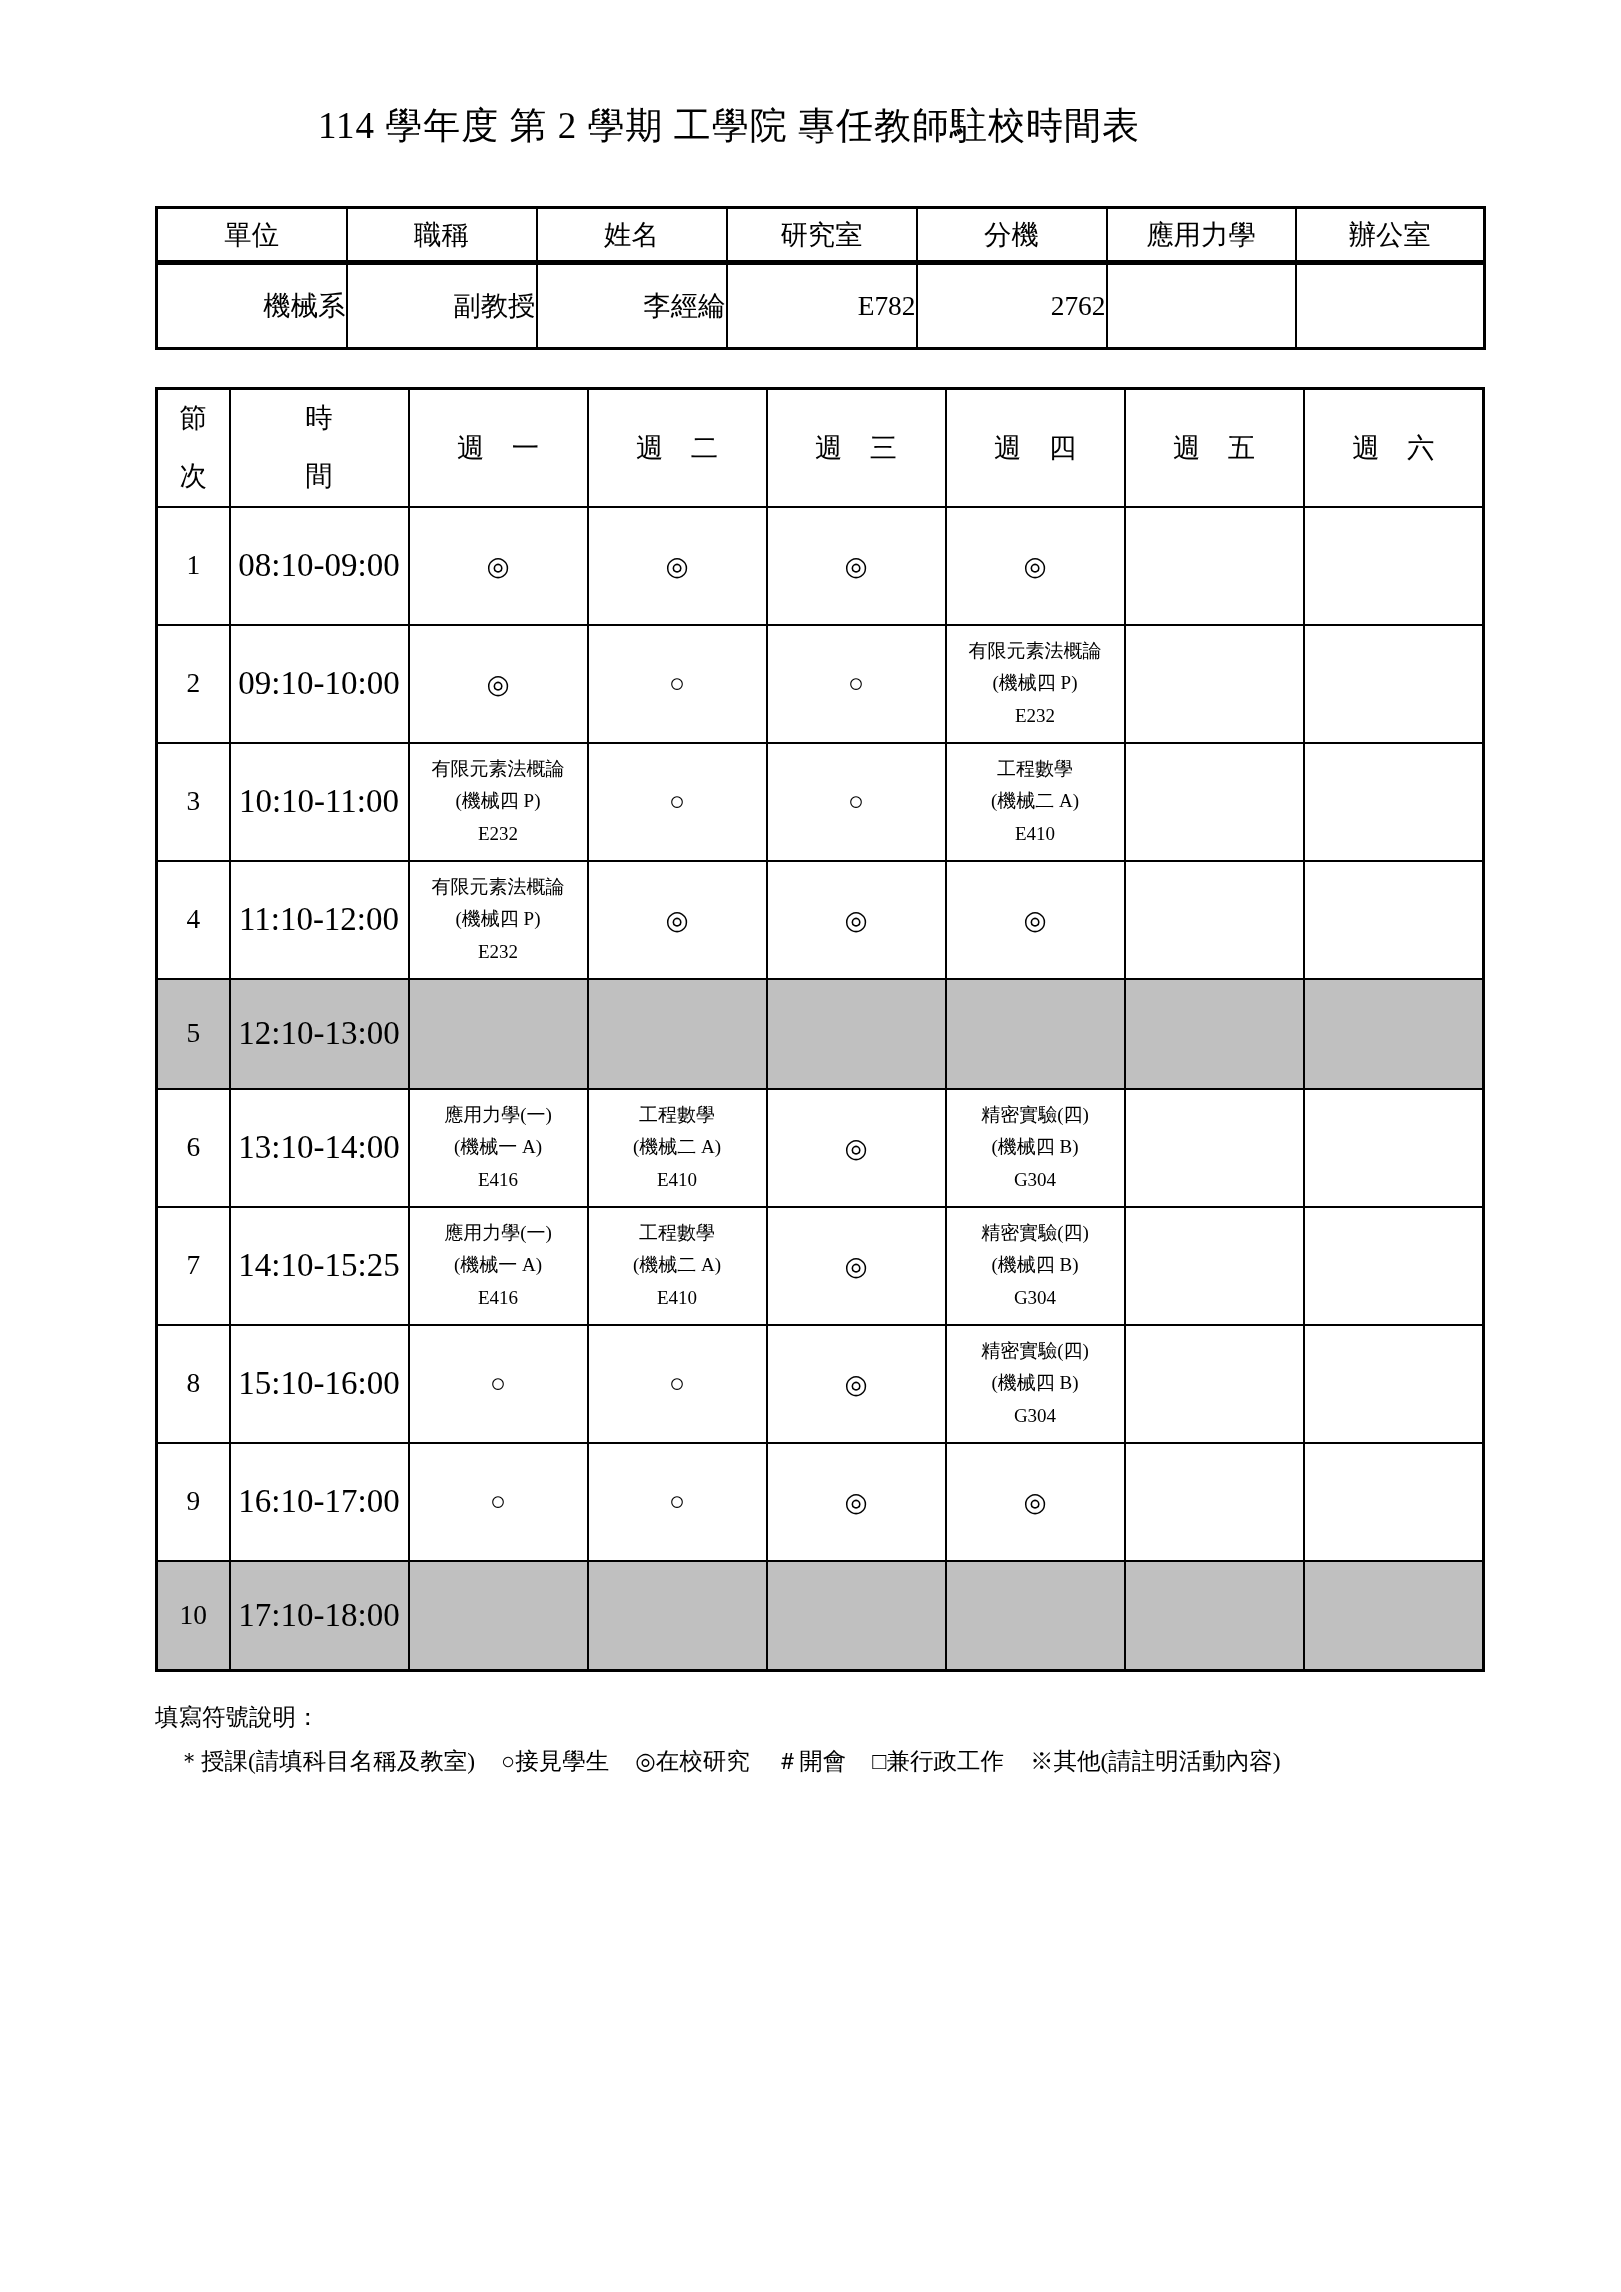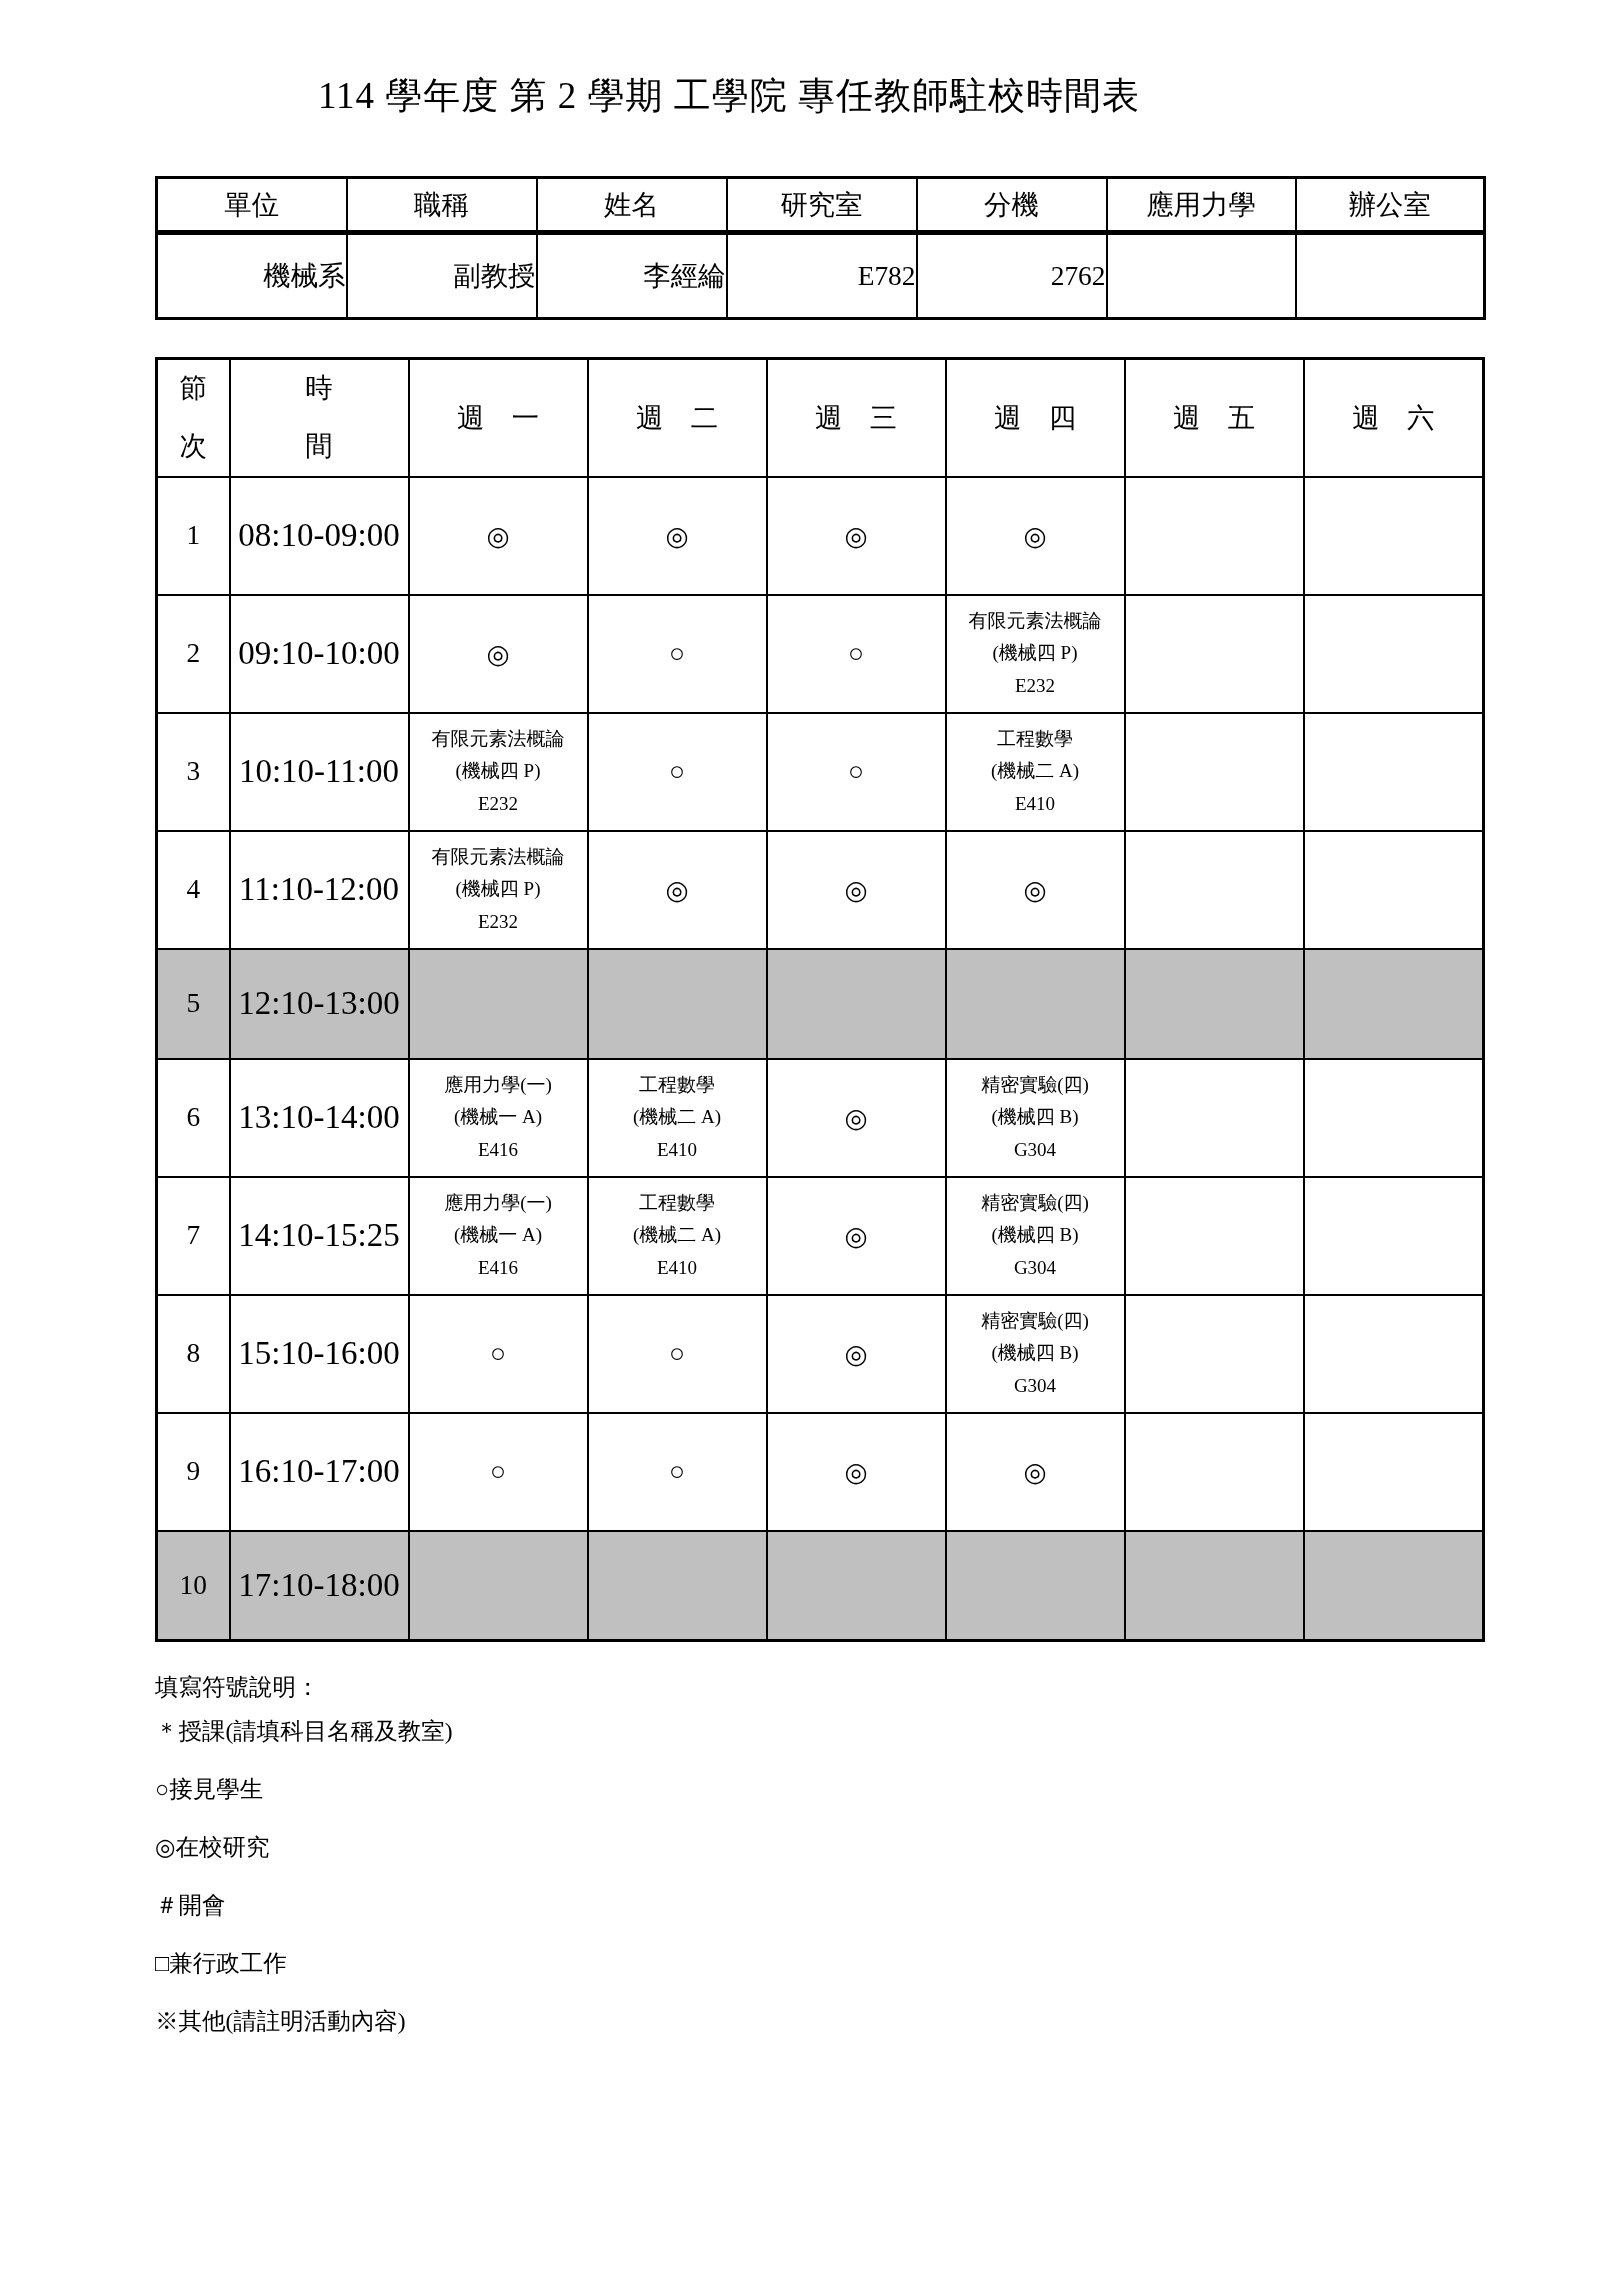--- a/index.html
+++ b/index.html
@@ -12,21 +12,21 @@
   .page {
     position: relative;
     width: 1621px;
     height: 2293px;
     background: #ffffff;
     overflow: hidden;
   }
   .content {
     width: 1148px;
     margin-left: 155px;
-    padding-top: 71px;
+    padding-top: 101px;
   }
   .doc-title {
     text-align: center;
     font-size: 37px;
     font-weight: normal;
     letter-spacing: 1px;
     margin: 0 0 0 0;
     white-space: nowrap;
   }
   table {
@@ -83,21 +83,20 @@
     margin-top: 29px;
     font-size: 23.5px;
   }
   .legend-row {
     margin-top: 11.8px;
     display: flex;
     justify-content: center;
     gap: 26px;
     font-size: 23.5px;
     white-space: nowrap;
-    flex-direction: column;
   }
 </style>
 </head>
 <body>
 
 <div class="page">
   <div class="content">
 
     <h1 class="doc-title">114 學年度 第 2 學期 工學院 專任教師駐校時間表</h1>
 

